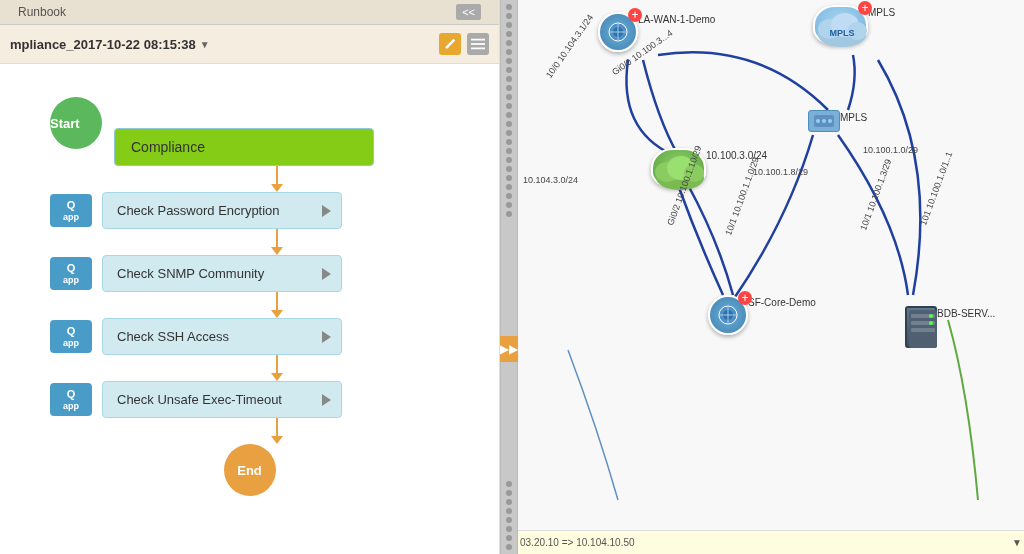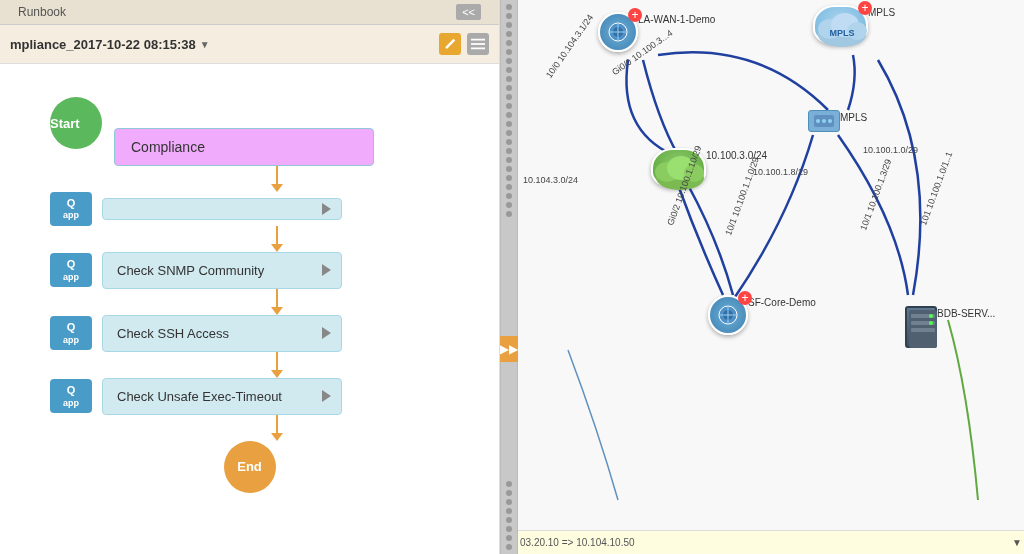--- a/index.html
+++ b/index.html
@@ -99,21 +99,21 @@
       width: 52px;
       height: 52px;
       display: flex;
       align-items: center;
       font-size: 13px;
       font-weight: bold;
       margin-bottom: 0;
     }
 
     .compliance-label {
-      background: #f0abfc;
+      background: #84cc16;
       border-radius: 4px;
       padding: 10px 60px 10px 16px;
       font-size: 14px;
       color: #333;
       min-width: 260px;
       border: 1px solid #90c8d8;
       position: relative;
       margin-top: 48px;
     }
 
@@ -419,20 +419,21 @@
       <div class="arrow-line"></div>
       <div class="arrow-head"></div>
     </div>
 
     <div class="task-row">
       <div class="qapp-badge">
         <span>Q</span>
         <span class="qapp-sub">app</span>
       </div>
       <div class="task-label">
+        <span>Check Password Encryption</span>
         <span class="play-icon"></span>
       </div>
     </div>
 
     <div class="arrow-connector">
       <div class="arrow-line"></div>
       <div class="arrow-head"></div>
     </div>
 
     <div class="task-row">

